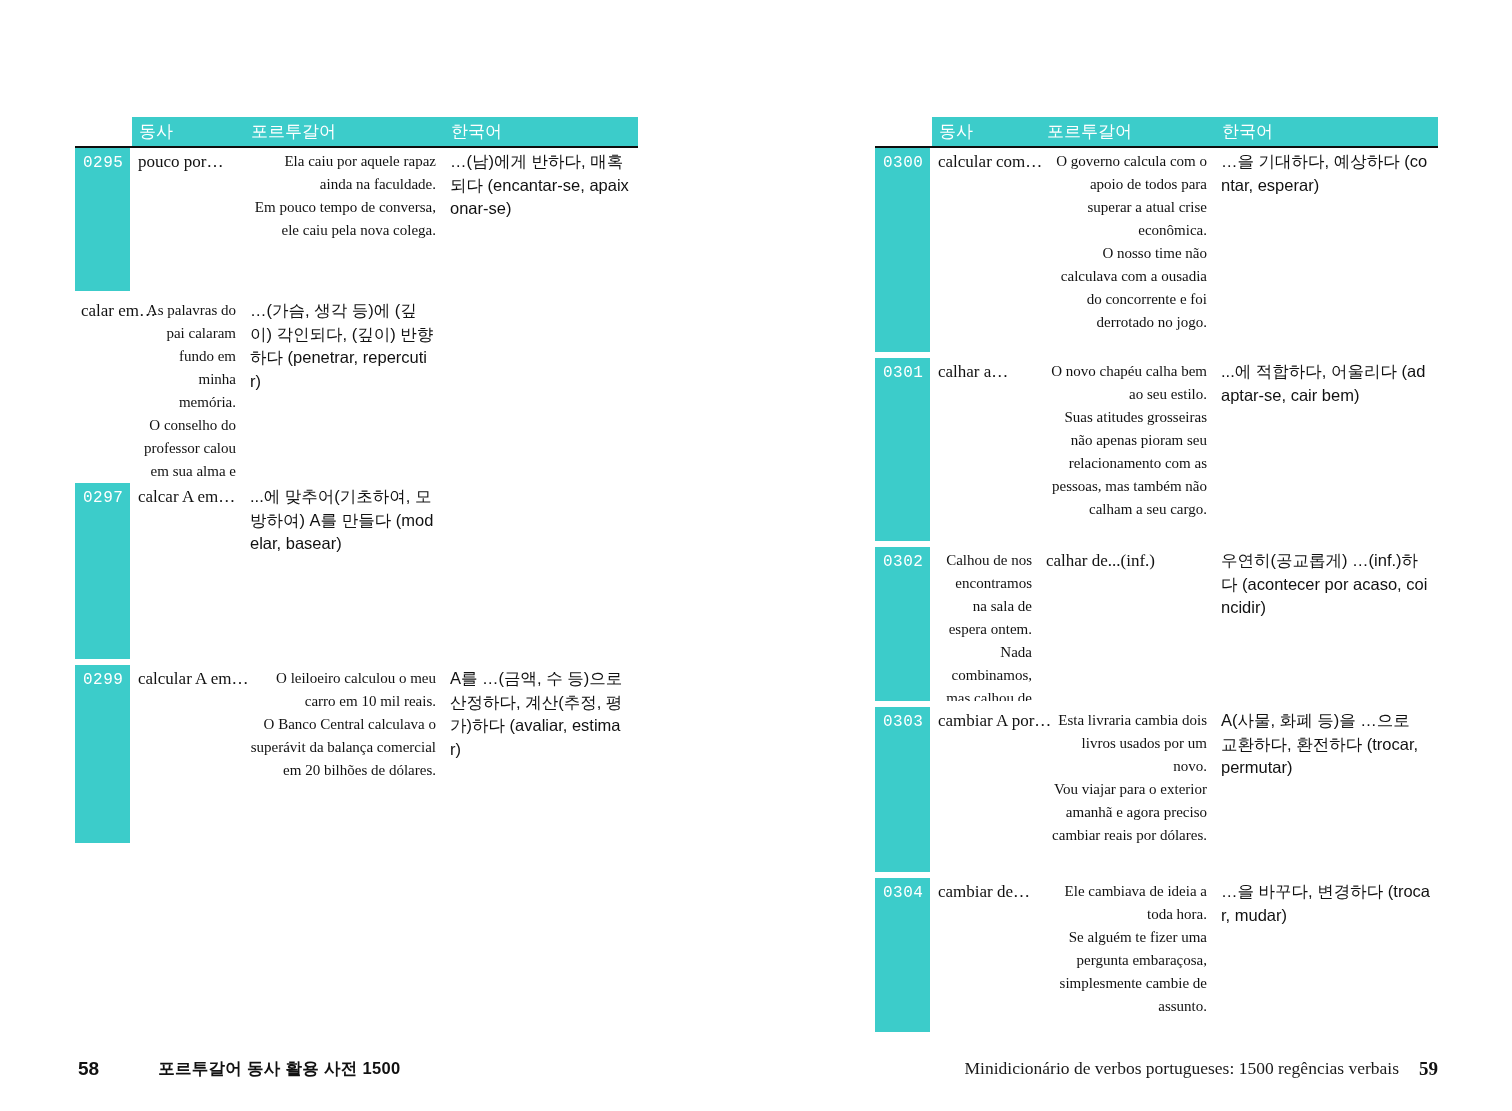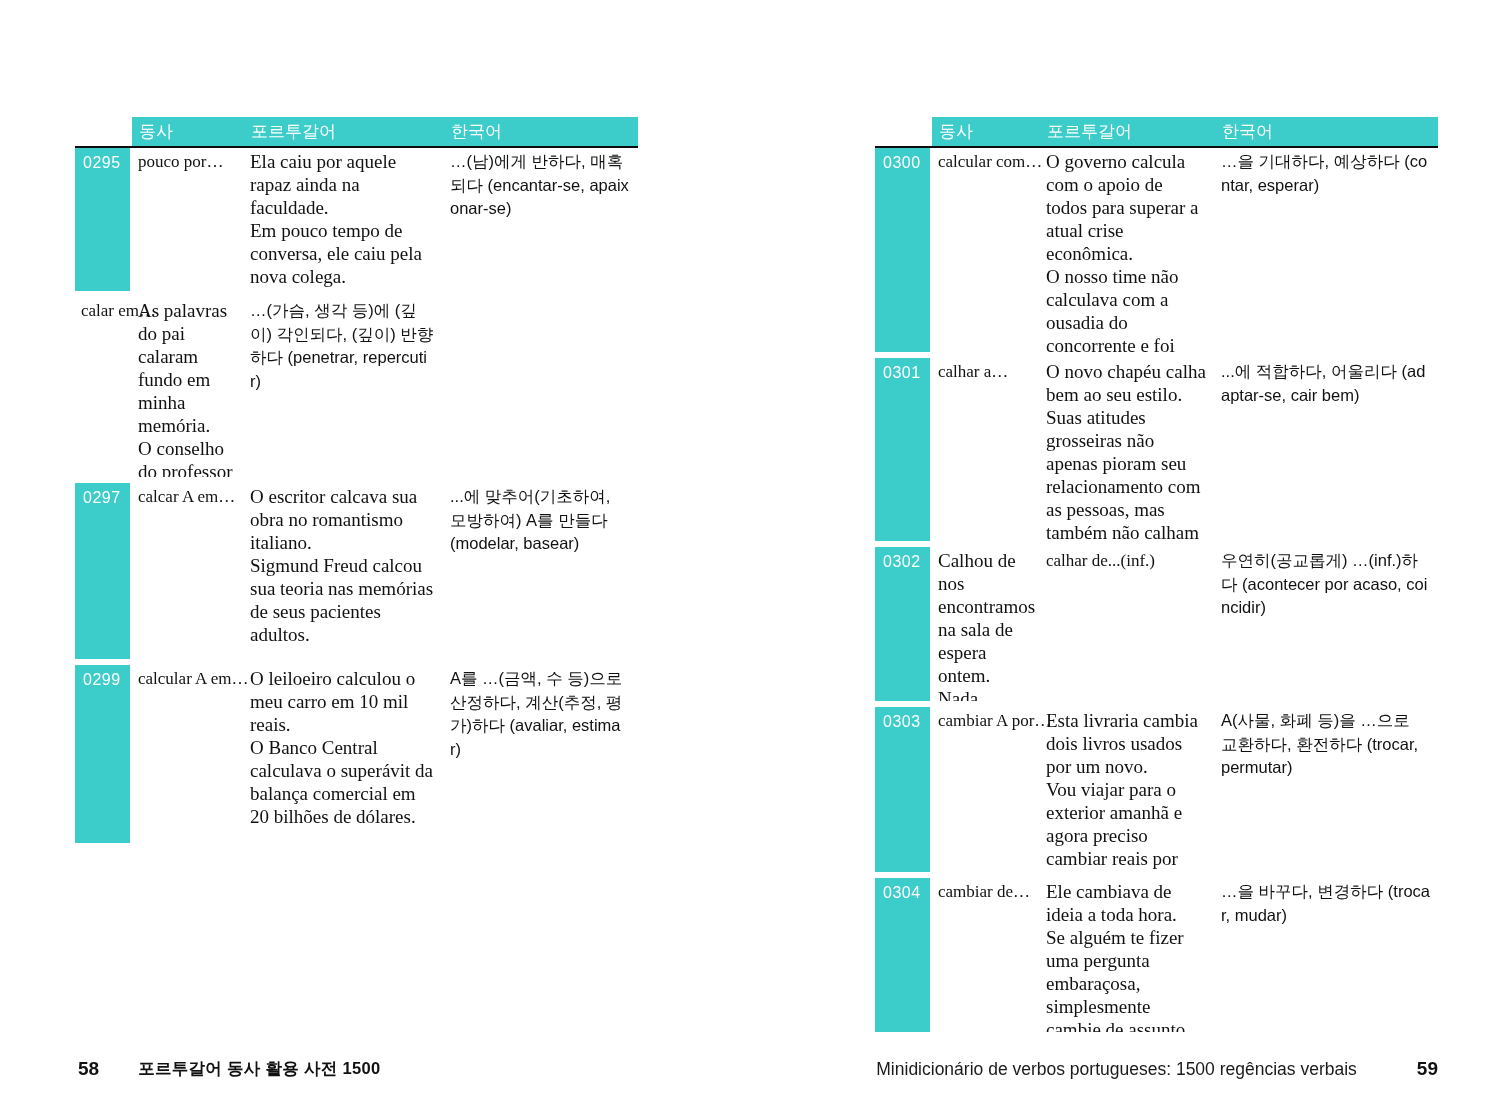--- a/index.html
+++ b/index.html
@@ -57,60 +57,62 @@
   .row:last-child{margin-bottom:0;}
   .num{
     width:55px;
     height:100%;
     background:var(--teal);
     color:#ffffff;
     font-size:16px;
     padding:6px 0 0 8px;
     box-sizing:border-box;
     letter-spacing:0.5px;
+    font-family:Liberation Mono, monospace;
   }
   .cell{
     box-sizing:border-box;
     padding:2px 8px 0 6px;
   }
   .verb{
     font-family:"Liberation Serif", serif;
     font-size:17px;
     line-height:23px;
     white-space:nowrap;
   }
   .pt{
     font-family:"Liberation Serif", serif;
-    font-size:19px;
+    font-size:15px;
     line-height:23px;
     white-space:pre-line;
+    text-align:right;
   }
   .ko{
     font-family:"Liberation Sans", sans-serif;
     font-size:16.5px;
     line-height:23.5px;
     word-break:break-all;
   }
 
   
   .footerL{
     position:absolute;
     left:78px;top:1058px;
     display:flex;
     align-items:center;
-    gap:14px;
+    gap:34px;
   }
   .footerL .pno{font-size:19px;font-weight:bold;}
   .footerL .ttl{font-size:16.5px;font-weight:bold;letter-spacing:0.3px;margin-left:25px;}
   .footerR{
     position:absolute;
     right:74px;top:1058px;
     display:flex;
-    align-items:center;
-    gap:40px;
+    align-items:flex-start;
+    font-family:Liberation Serif, serif;
   }
   .footerR .ttl{font-size:17.5px;color:#1a1a1a;}
   .footerR .pno{font-size:19px;font-weight:bold;margin-left:20px;}
 </style>
 </head>
 <body>
 
 <div class="table tableL">
   <div class="thead">
     <div class="hcell">동사</div>
@@ -128,22 +130,20 @@
   </div>
   <div class="row" style="height:180px">
     <div class="cell verb">calar em…</div>
     <div class="cell pt">As palavras do pai calaram fundo em minha memória.
 O conselho do professor calou em sua alma e ajudou-o a resolver o problema.</div>
     <div class="cell ko">…(가슴, 생각 등)에 (깊이) 각인되다, (깊이) 반향 하다 (penetrar, repercutir)</div>
   </div>
   <div class="row" style="height:176px">
     <div class="num">0297</div>
     <div class="cell verb">calcar A em…</div>
-    <div class="cell pt">O escritor calcava sua obra no romantismo italiano.
-Sigmund Freud calcou sua teoria nas memórias de seus pacientes adultos.</div>
     <div class="cell ko">...에 맞추어(기초하여, 모방하여) A를 만들다 (modelar, basear)</div>
   </div>
   <div class="row" style="height:178px">
     <div class="num">0299</div>
     <div class="cell verb">calcular A em…</div>
     <div class="cell pt">O leiloeiro calculou o meu carro em 10 mil reais.
 O Banco Central calculava o superávit da balança comercial em 20 bilhões de dólares.</div>
     <div class="cell ko">A를 …(금액, 수 등)으로 산정하다, 계산(추정, 평가)하다 (avaliar, estimar)</div>
   </div>
 </div>

